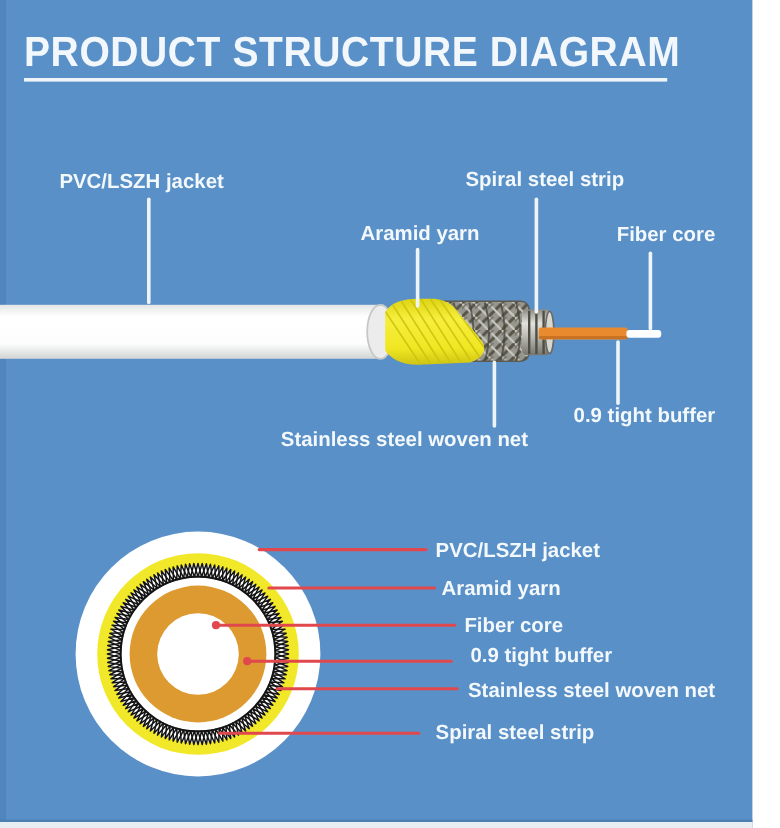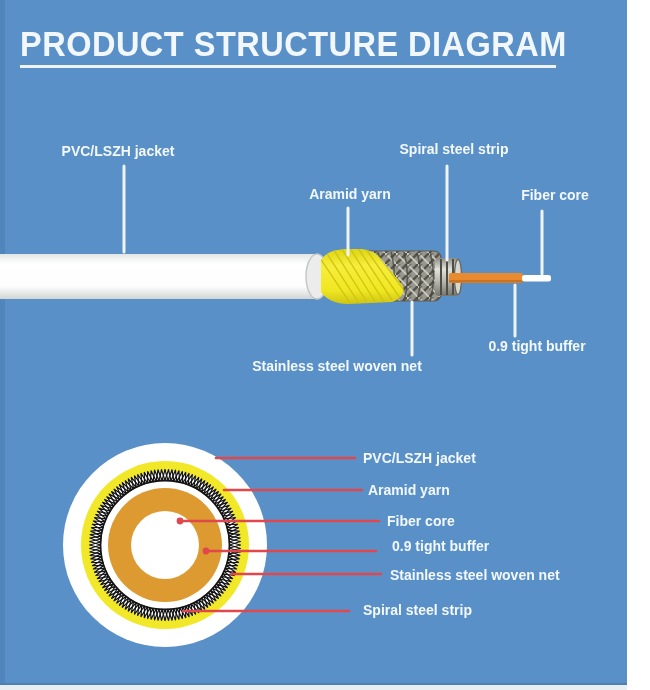--- a/index.html
+++ b/index.html
@@ -18,21 +18,21 @@
   .bottom-line{position:absolute;left:0;top:683px;width:650px;height:2px;background:#4d7fb2;}
   .bottom-strip{position:absolute;left:0;top:685px;width:650px;height:5px;background:var(--bottom-strip);}
   .title{
     position:absolute;left:20px;top:24px;color:var(--title);
     font-size:35px;font-weight:bold;white-space:nowrap;
     transform:scaleX(.93);transform-origin:left top;letter-spacing:.5px;
   }
   .title-underline{position:absolute;left:20px;top:65px;width:536px;height:3px;background:var(--line-white);}
   .gfx{position:absolute;left:0;top:0;}
   .lbl{
-    position:absolute;color:var(--label);font-size:14px;font-weight:bold;
+    position:absolute;color:var(--label);font-size:17px;font-weight:bold;
     white-space:nowrap;line-height:17px;
   }
   .lbl.centered{transform:translateX(-50%);}
   .wline{stroke:var(--line-white);stroke-width:3;stroke-linecap:round;}
   .rline{stroke:var(--line-red);stroke-width:2.6;stroke-linecap:round;}
   .rdot{fill:var(--line-red);}
   .mesh{fill:none;stroke:#141414;stroke-width:1.25;stroke-linejoin:round;}
   .meshring{fill:none;stroke:#141414;stroke-width:1.8;}
 </style>
 </head>

